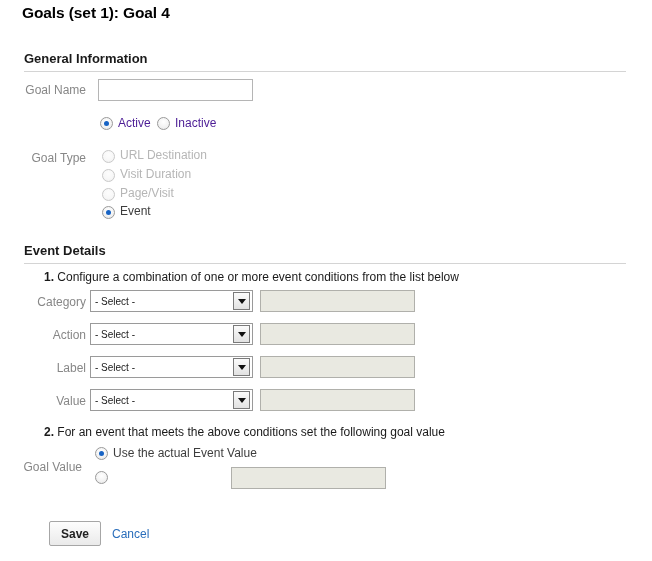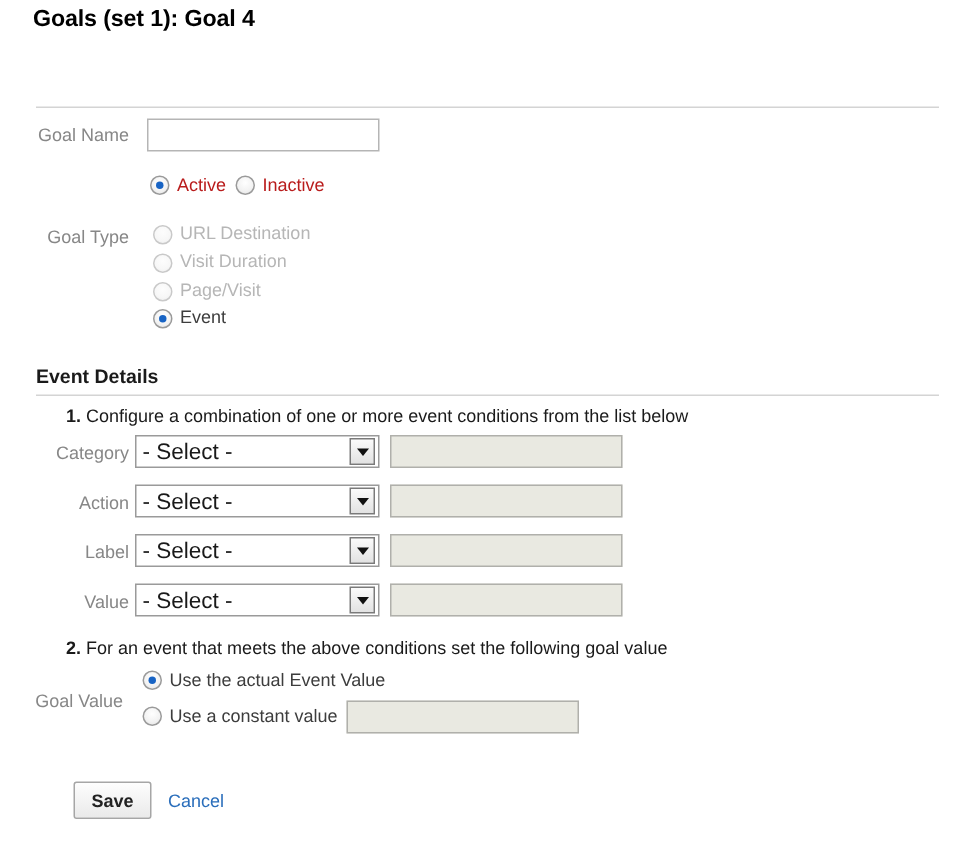--- a/index.html
+++ b/index.html
@@ -100,37 +100,37 @@
   .radio.disabled {
     border: 1px solid #c9c9c9;
     background: radial-gradient(circle at 50% 35%, #fdfdfd 0%, #f7f7f7 60%, #ececec 100%);
   }
   .radio-label {
     position: absolute;
     font-size: 12px;
     color: #3d3d3d;
     white-space: nowrap;
   }
-  .radio-label.muted { color: #b91c1c; }
+  .radio-label.muted { color: #4c1d95; }
   .radio-label.disabled { color: #b6b6b6; }
 
   
   .select-box {
     position: absolute;
     box-sizing: border-box;
     border: 1px solid #9a9a9a;
     background: #ffffff;
     height: 22px;
     display: flex;
     align-items: center;
   }
   .select-text {
     flex: 1;
     padding-left: 4px;
-    font-size: 15px;
+    font-size: 10px;
     color: #1a1a1a;
     white-space: nowrap;
     overflow: hidden;
   }
   .select-arrow-btn {
     width: 17px;
     height: 18px;
     margin-right: 2px;
     box-sizing: border-box;
     border: 1px solid #7a7a7a;
@@ -185,20 +185,21 @@
     cursor: pointer;
   }
 </style>
 </head>
 <body>
 
 <div class="page">
 
   <div class="page-title">Goals (set 1): Goal 4</div>
 
+  <div class="section-heading" style="top:51px;">General Information</div>
   <div class="divider" style="top:71px;"></div>
 
   <div class="field-label" style="left:-34px; top:83px;">Goal Name</div>
   <input class="text-input" type="text" style="left: 98px; top: 79px; width: 155px; height: 22px;" value="">
 
   <div class="radio checked" style="left:100px; top:117px;"></div>
   <div class="radio-label muted" style="left:118px; top:116px;">Active</div>
   <div class="radio" style="left:157px; top:117px;"></div>
   <div class="radio-label muted" style="left:175px; top:116px;">Inactive</div>
 
@@ -264,19 +265,18 @@
     <span class="num">2.</span>
     <span>For an event that meets the above conditions set the following goal value</span>
   </div>
 
   <div class="field-label" style="left:-38px; top:460px;">Goal Value</div>
 
   <div class="radio checked" style="left:95px; top:447px;"></div>
   <div class="radio-label" style="left:113px; top:446px;">Use the actual Event Value</div>
 
   <div class="radio" style="left:95px; top:471px;"></div>
-  <div class="radio-label" style="left:113px; top:470px;">Use a constant value</div>
   <input class="text-input disabled" type="text" style="left: 231px; top: 467px; width: 155px; height: 22px;" disabled="" value="">
 
   <button class="btn-save">Save</button>
   <a class="link-cancel">Cancel</a>
 
 </div>
 
 </body></html>

